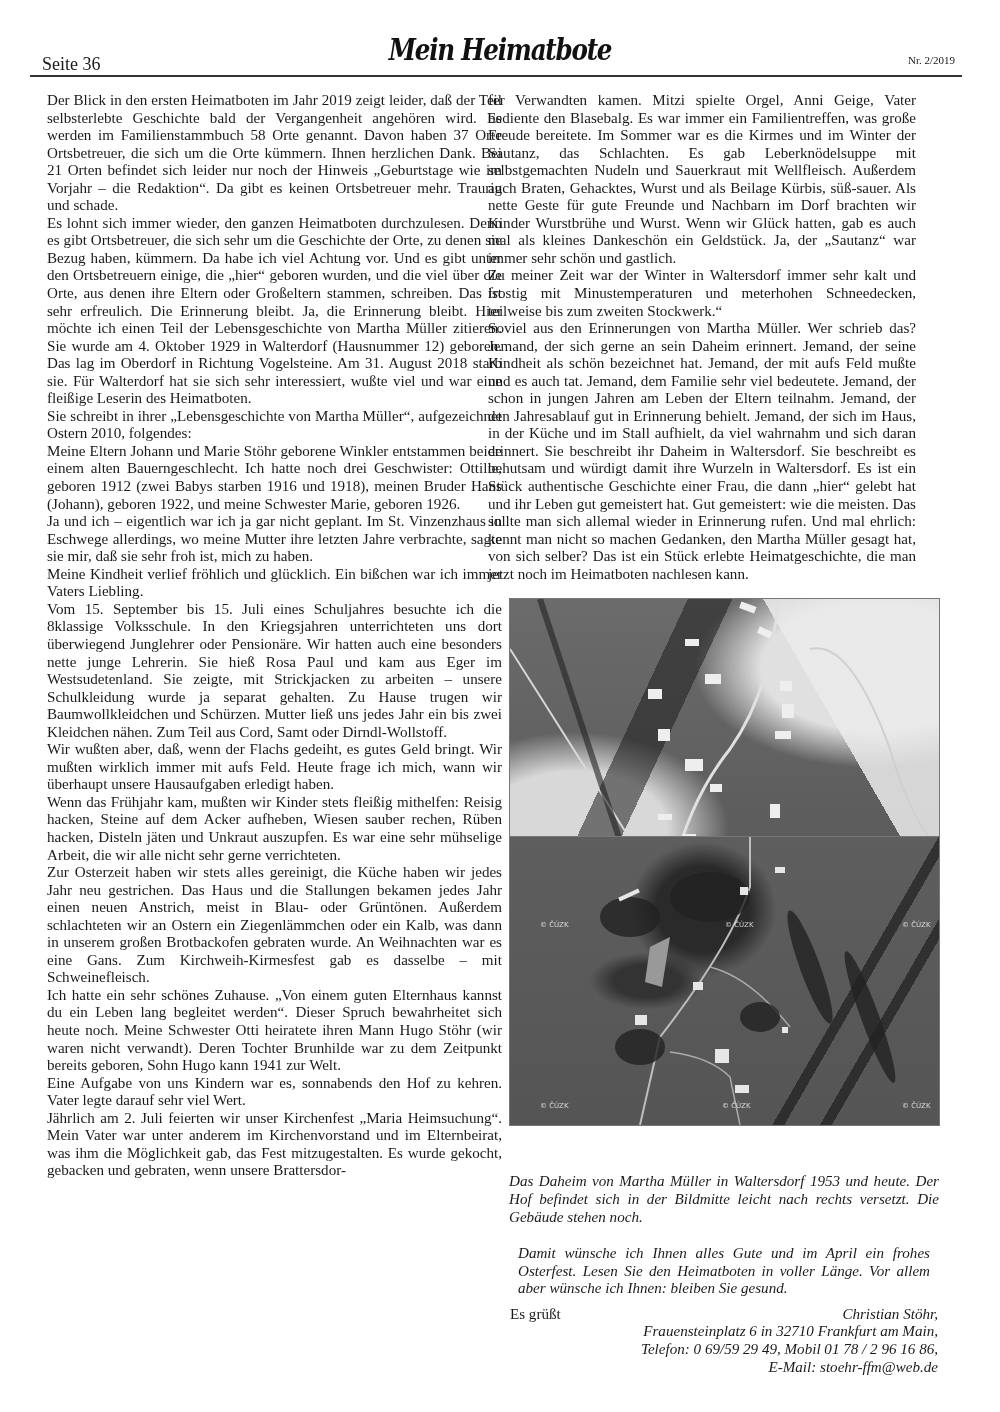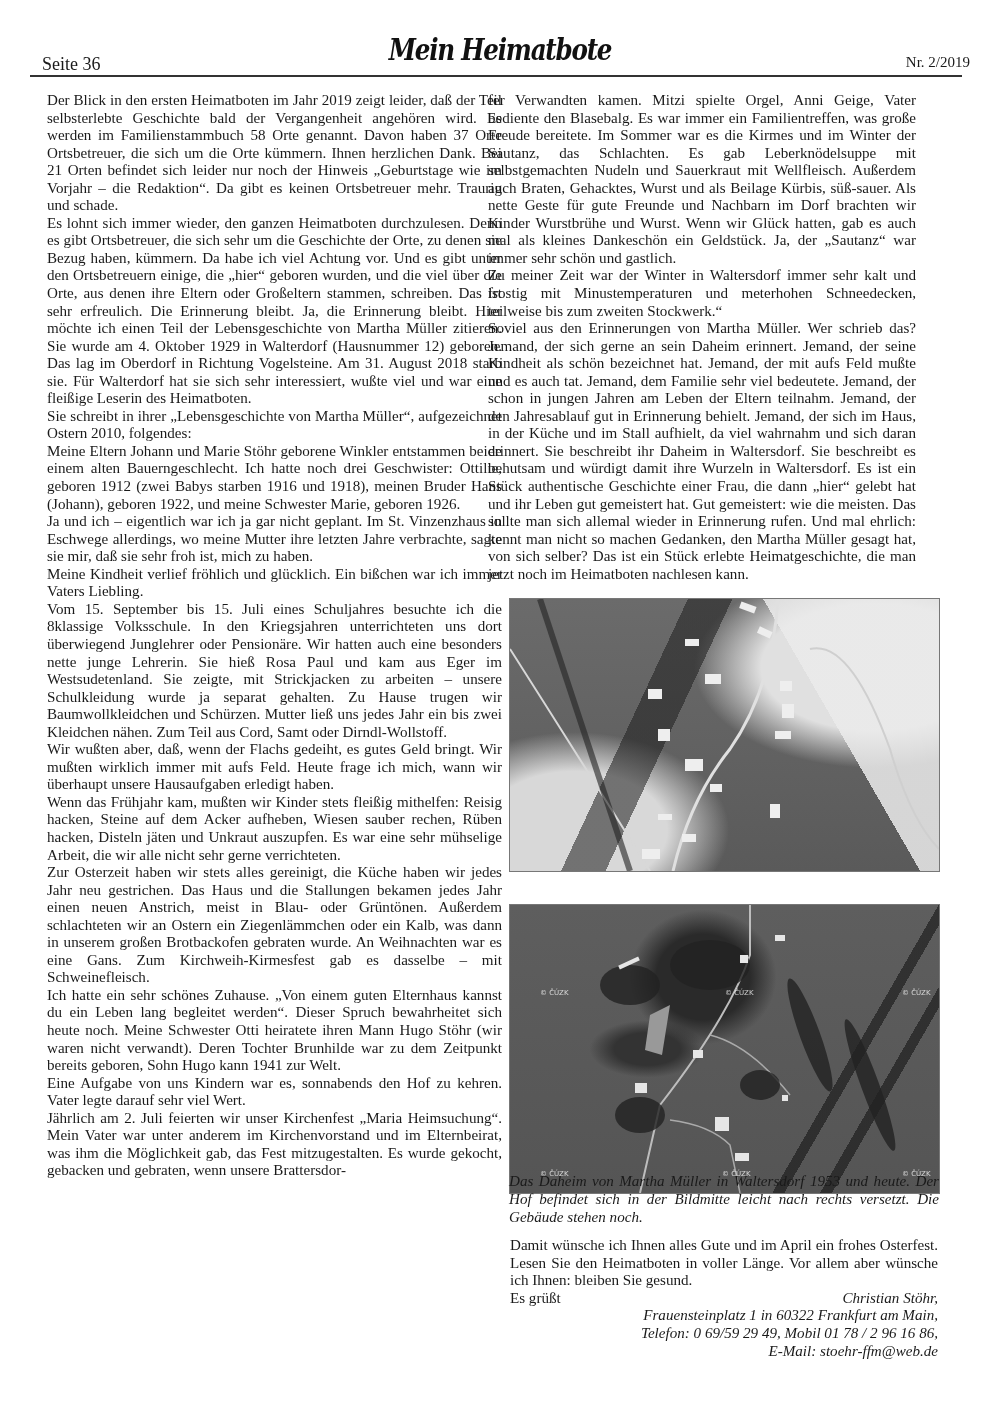--- a/index.html
+++ b/index.html
@@ -1,50 +1,50 @@
 <!DOCTYPE html>
 <html><head>
 <meta charset="utf-8">
 <style>
   html, body { margin: 0; padding: 0; background: #ffffff; }
   body { width: 1000px; height: 1412px; position: relative; overflow: hidden;
          font-family: "Liberation Serif", "DejaVu Serif", serif; color: #1a1a1a; }
   .header { position: absolute; left: 30px; right: 30px; top: 24px; height: 50px; }
   .hdr-left { position: absolute; left: 12px; top: 30px; font-size: 18px; }
-  .hdr-right { position: absolute; right: 0; top: 30px; font-size: 15px; }
+  .hdr-right { position: absolute; right: 15px; top: 30px; font-size: 11px; }
   .masthead { position: absolute; left: 50%; transform: translateX(-50%) scaleX(0.82); top: 8px;
               font-family: "DejaVu Serif", serif; font-weight: bold; font-size: 30px;
               letter-spacing: -1.5px; font-style: italic; white-space: nowrap; color: #111; }
   .rule { position: absolute; left: 30px; right: 38px; top: 75px; height: 2px; background: #333; }
   .col { position: absolute; top: 92px; font-size: 15.1px; line-height: 17.55px; text-align: justify; }
   .col-left { left: 47px; width: 455px; }
   .col-right { left: 488px; width: 428px; }
   .col p { margin: 0; hyphens: manual; }
   .col p.gap { margin-top: 17px; }
   .photo { position: absolute; left: 509px; width: 429px; border: 1px solid #777; overflow: hidden; }
   .photo-1953 { top: 598px; height: 272px;
     background:
       linear-gradient(115deg, transparent 0 32%, rgba(30,30,30,.55) 32% 40%, transparent 40% 100%),
       linear-gradient(60deg, transparent 0 70%, rgba(235,235,235,.85) 70% 100%),
       radial-gradient(ellipse at 15% 85%, #d8d8d8 0 18%, transparent 30%),
       radial-gradient(ellipse at 85% 25%, #e0e0e0 0 22%, transparent 35%),
       linear-gradient(180deg, #6b6b6b, #5a5a5a); }
-  .photo-today { top: 904px; height: 288px;
+  .photo-today { top: 836px; height: 288px;
     background:
       radial-gradient(ellipse at 45% 25%, #2a2a2a 0 14%, transparent 22%),
       radial-gradient(ellipse at 32% 50%, #333 0 8%, transparent 14%),
       linear-gradient(120deg, transparent 0 72%, rgba(20,20,20,.6) 72% 74%, transparent 74% 80%, rgba(20,20,20,.6) 80% 82%, transparent 82%),
       linear-gradient(180deg, #5e5e5e, #555); }
   .photo svg { position: absolute; left: 0; top: 0; width: 100%; height: 100%; }
   .watermark { position: absolute; font-family: "DejaVu Sans", sans-serif; font-size: 7px; color: rgba(255,255,255,.75); }
   .caption { position: absolute; left: 509px; top: 1172px; width: 430px; font-style: italic;
              font-size: 15.1px; line-height: 18px; text-align: justify; }
   .closing { position: absolute; left: 510px; top: 1237px; width: 428px; font-size: 15.1px;
              line-height: 17.6px; text-align: justify; }
-  .closing p { margin: 0; }
+  .closing p { margin: 8px; font-style: italic; }
   .sign-row { position: relative; height: 17.6px; }
   .sign-row .greet { position: absolute; left: 0; }
   .sign-row .name { position: absolute; right: 0; font-style: italic; }
   .sig-line { text-align: right; font-style: italic; }
 </style>
 </head>
 <body>
 
 <div class="header">
   <span class="hdr-left">Seite 36</span>
@@ -134,16 +134,16 @@
 </div>
 
 <div class="caption">Das Daheim von Martha Müller in Waltersdorf 1953 und heute. Der Hof befindet sich in der Bildmitte leicht nach rechts versetzt. Die Gebäude stehen noch.</div>
 
 <div class="closing">
   <p>Damit wünsche ich Ihnen alles Gute und im April ein frohes Osterfest. Lesen Sie den Heimatboten in voller Länge. Vor allem aber wünsche ich Ihnen: bleiben Sie gesund.</p>
   <div class="sign-row">
     <span class="greet">Es grüßt</span>
     <span class="name">Christian Stöhr,</span>
   </div>
-  <div class="sig-line">Frauensteinplatz 1 in 60322 Frankfurt am Main,</div>
+  <div class="sig-line">Frauensteinplatz 6 in 32710 Frankfurt am Main,</div>
   <div class="sig-line">Telefon: 0 69/59 29 49, Mobil 01 78 / 2 96 16 86,</div>
   <div class="sig-line">E-Mail: stoehr-ffm@web.de</div>
 </div>
 
 </body></html>

